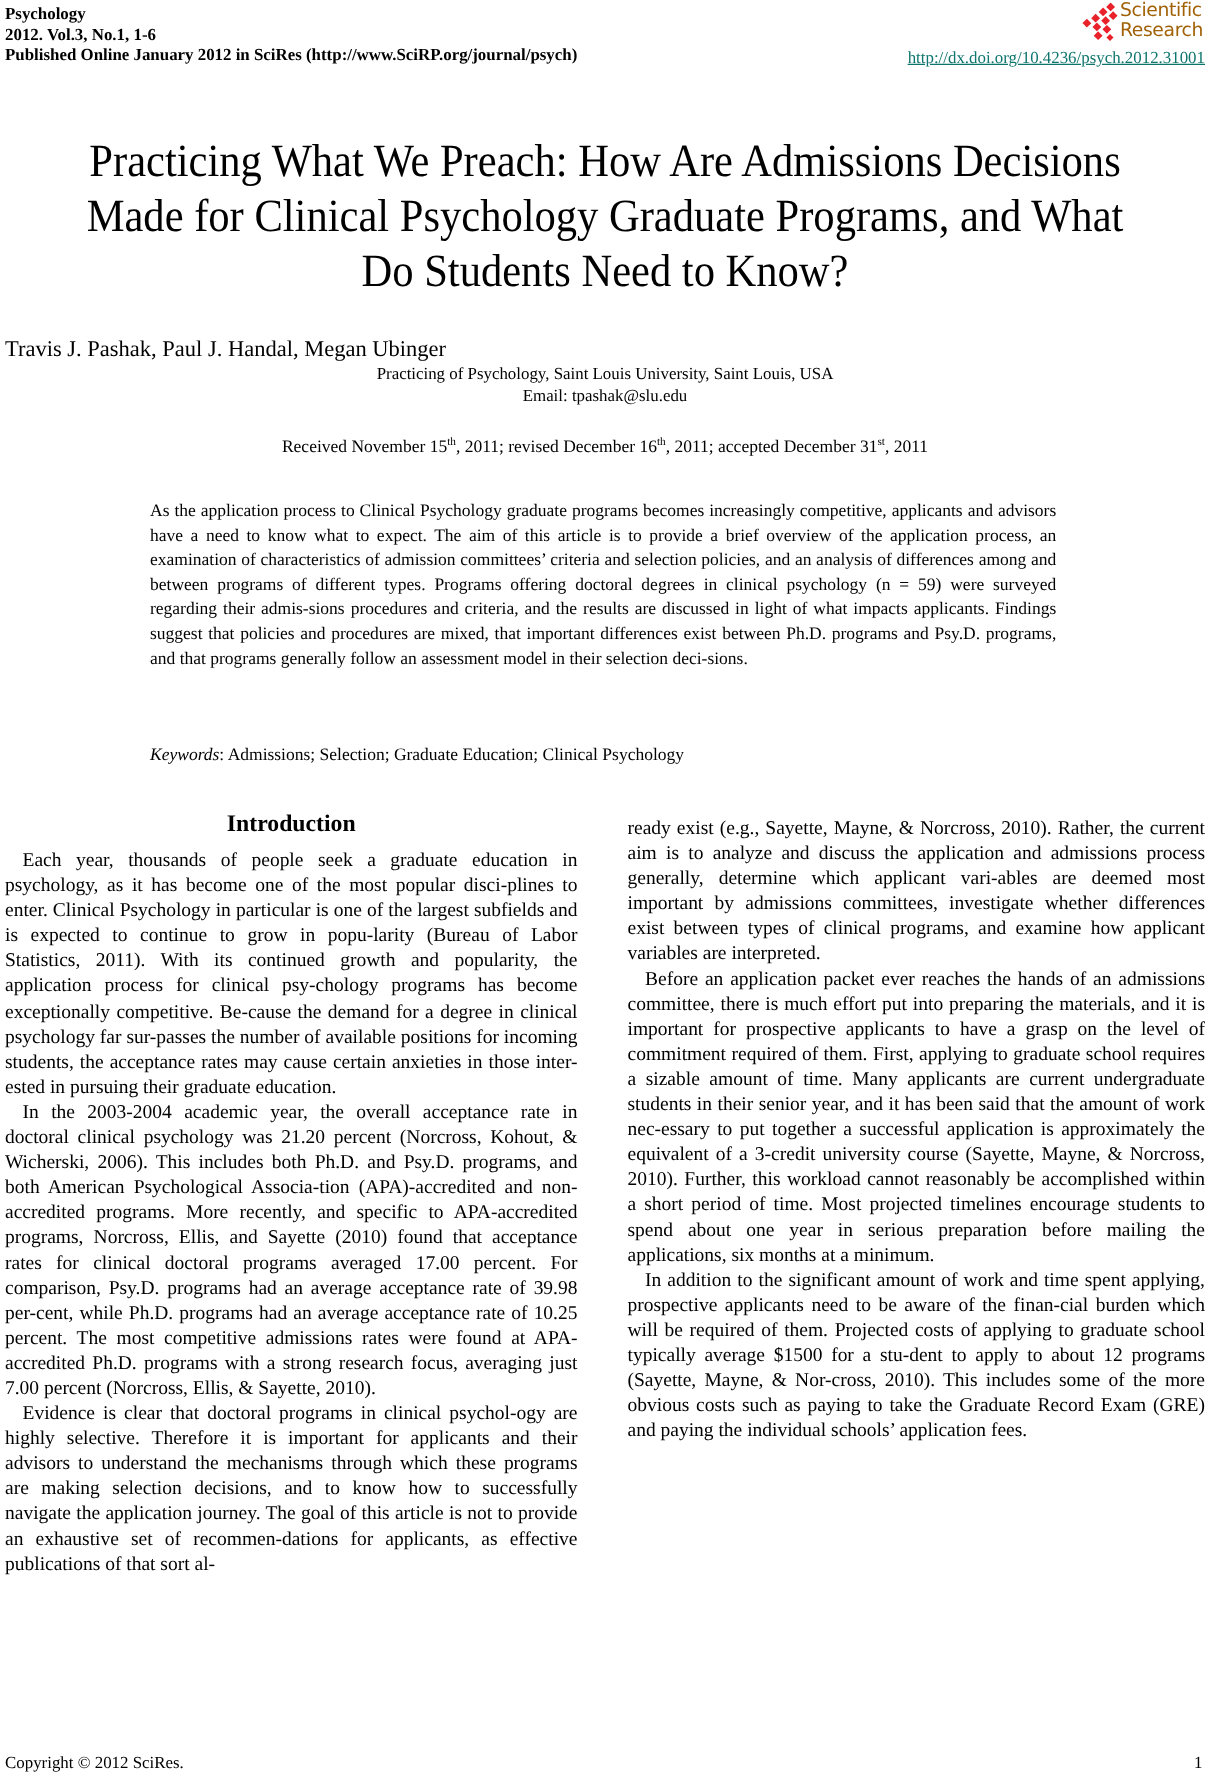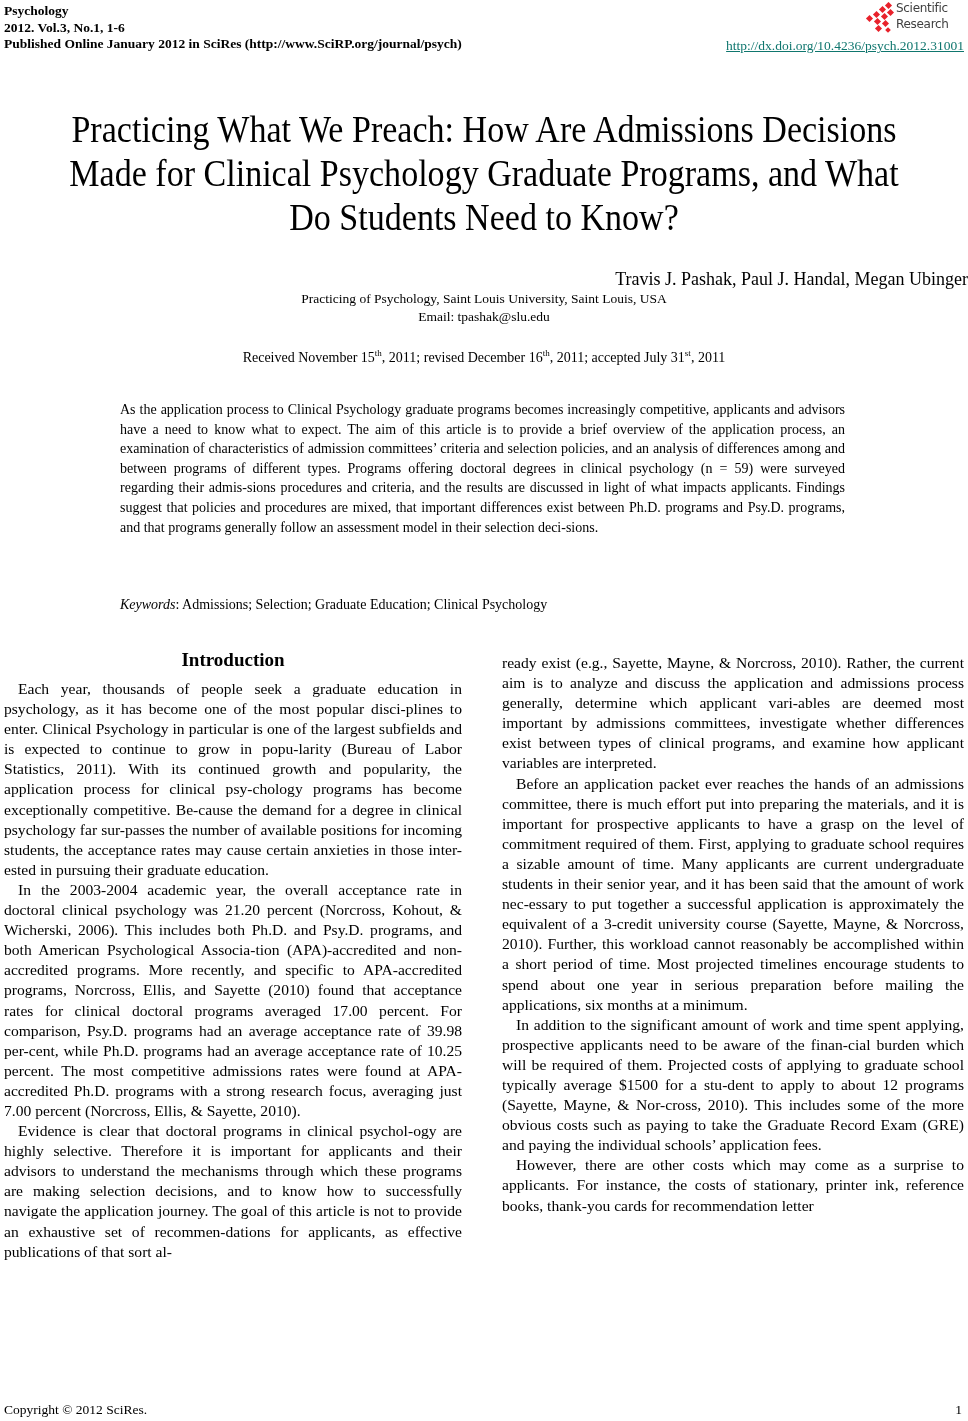--- a/index.html
+++ b/index.html
@@ -2,26 +2,26 @@
 <html><head>
 <meta charset="utf-8">
 <style>
   html, body { margin:0; padding:0; background:#ffffff; }
   body { width:968px; height:1421px; position:relative; overflow:hidden;
          font-family:"Liberation Serif","DejaVu Serif",serif; color:#000; }
   .hdr { position:absolute; left:4px; top:3px; font-size:13.5px; line-height:16.5px; }
   .hdr div { white-space:nowrap;font-weight:bold; }
   .logo { position:absolute; right:4px; top:0px; width:100px; height:36px; }
   .logo .txt { position:absolute; left:32px; top:0; font-family:"DejaVu Sans","Liberation Sans",sans-serif;
-               font-size:12px; line-height:16px; color:#404040; letter-spacing:-0.3px; }
+               font-size:15px; line-height:16px; color:#a16207; letter-spacing:-0.3px; }
   .doi { position:absolute; right:4px; top:38px; font-size:13.5px; line-height:16px;
          color:#0f766e; text-decoration:underline; white-space:nowrap; }
   .title { position:absolute; left:0; right:0; top:108px; text-align:center;
            font-size:37px; line-height:44px; transform:scaleX(0.92); transform-origin:center top; }
-  .authors { position:absolute; left:16px; right:0; top:268px; text-align:right; font-size:18px; line-height:22px; }
+  .authors { position:absolute; left:4px; right:0; top:268px; text-align:left; font-size:18px; line-height:22px; }
   .affil { position:absolute; left:0; right:0; top:290px; text-align:center; font-size:13.5px; line-height:18px; }
   .email { position:absolute; left:0; right:0; top:308px; text-align:center; font-size:13.5px; line-height:18px; }
   .received { position:absolute; left:0; right:0; top:344px; text-align:center; font-size:14px; line-height:18px; }
   .received sup { font-size:9px; }
   .abstract { position:absolute; left:120px; width:725px; top:400px; font-size:14px; line-height:19.6px;
               text-align:justify; }
   .keywords { position:absolute; left:120px; top:595px; font-size:14px; line-height:19px; }
   .keywords i { font-style:italic;margin-top:35px; }
   .col { position:absolute; top:648px; font-size:15.6px; line-height:20.1px; text-align:justify; }
   .col.left { left:4px; width:458px; }
@@ -70,37 +70,36 @@
   <div>Practicing What We Preach: How Are Admissions Decisions</div>
   <div>Made for Clinical Psychology Graduate Programs, and What</div>
   <div>Do Students Need to Know?</div>
 </div>
 
 <div class="authors">Travis J. Pashak, Paul J. Handal, Megan Ubinger</div>
 <div class="affil">Practicing of Psychology, Saint Louis University, Saint Louis, USA</div>
 <div class="email">Email: tpashak@slu.edu</div>
 
 <div class="received">
-  <span>Received November 15</span><sup>th</sup><span>, 2011; revised December 16</span><sup>th</sup><span>, 2011; accepted July 31</span><sup>st</sup><span>, 2011</span>
+  <span>Received November 15</span><sup>th</sup><span>, 2011; revised December 16</span><sup>th</sup><span>, 2011; accepted December 31</span><sup>st</sup><span>, 2011</span>
 </div>
 
 <div class="abstract">As the application process to Clinical Psychology graduate programs becomes increasingly competitive, applicants and advisors have a need to know what to expect. The aim of this article is to provide a brief overview of the application process, an examination of characteristics of admission committees’ criteria and selection policies, and an analysis of differences among and between programs of different types. Programs offering doctoral degrees in clinical psychology (n = 59) were surveyed regarding their admis-sions procedures and criteria, and the results are discussed in light of what impacts applicants. Findings suggest that policies and procedures are mixed, that important differences exist between Ph.D. programs and Psy.D. programs, and that programs generally follow an assessment model in their selection deci-sions.</div>
 
 <div class="keywords">
   <i>Keywords</i><span>: Admissions; Selection; Graduate Education; Clinical Psychology</span>
 </div>
 
 <div class="col left">
   <h2>Introduction</h2>
   <p>Each year, thousands of people seek a graduate education in psychology, as it has become one of the most popular disci-plines to enter. Clinical Psychology in particular is one of the largest subfields and is expected to continue to grow in popu-larity (Bureau of Labor Statistics, 2011). With its continued growth and popularity, the application process for clinical psy-chology programs has become exceptionally competitive. Be-cause the demand for a degree in clinical psychology far sur-passes the number of available positions for incoming students, the acceptance rates may cause certain anxieties in those inter-ested in pursuing their graduate education.</p>
   <p>In the 2003-2004 academic year, the overall acceptance rate in doctoral clinical psychology was 21.20 percent (Norcross, Kohout, &amp; Wicherski, 2006). This includes both Ph.D. and Psy.D. programs, and both American Psychological Associa-tion (APA)-accredited and non-accredited programs. More recently, and specific to APA-accredited programs, Norcross, Ellis, and Sayette (2010) found that acceptance rates for clinical doctoral programs averaged 17.00 percent. For comparison, Psy.D. programs had an average acceptance rate of 39.98 per-cent, while Ph.D. programs had an average acceptance rate of 10.25 percent. The most competitive admissions rates were found at APA-accredited Ph.D. programs with a strong research focus, averaging just 7.00 percent (Norcross, Ellis, &amp; Sayette, 2010).</p>
   <p>Evidence is clear that doctoral programs in clinical psychol-ogy are highly selective. Therefore it is important for applicants and their advisors to understand the mechanisms through which these programs are making selection decisions, and to know how to successfully navigate the application journey. The goal of this article is not to provide an exhaustive set of recommen-dations for applicants, as effective publications of that sort al-</p>
 </div>
 
 <div class="col right">
   <p class="noindent">ready exist (e.g., Sayette, Mayne, &amp; Norcross, 2010). Rather, the current aim is to analyze and discuss the application and admissions process generally, determine which applicant vari-ables are deemed most important by admissions committees, investigate whether differences exist between types of clinical programs, and examine how applicant variables are interpreted.</p>
   <p>Before an application packet ever reaches the hands of an admissions committee, there is much effort put into preparing the materials, and it is important for prospective applicants to have a grasp on the level of commitment required of them. First, applying to graduate school requires a sizable amount of time. Many applicants are current undergraduate students in their senior year, and it has been said that the amount of work nec-essary to put together a successful application is approximately the equivalent of a 3-credit university course (Sayette, Mayne, &amp; Norcross, 2010). Further, this workload cannot reasonably be accomplished within a short period of time. Most projected timelines encourage students to spend about one year in serious preparation before mailing the applications, six months at a minimum.</p>
   <p>In addition to the significant amount of work and time spent applying, prospective applicants need to be aware of the finan-cial burden which will be required of them. Projected costs of applying to graduate school typically average $1500 for a stu-dent to apply to about 12 programs (Sayette, Mayne, &amp; Nor-cross, 2010). This includes some of the more obvious costs such as paying to take the Graduate Record Exam (GRE) and paying the individual schools’ application fees.</p>
-  <p>However, there are other costs which may come as a surprise to applicants. For instance, the costs of stationary, printer ink, reference books, thank-you cards for recommendation letter</p>
 </div>
 
 <div class="footer-left">Copyright © 2012 SciRes.</div>
 <div class="footer-right">1</div>
 
 </body></html>

